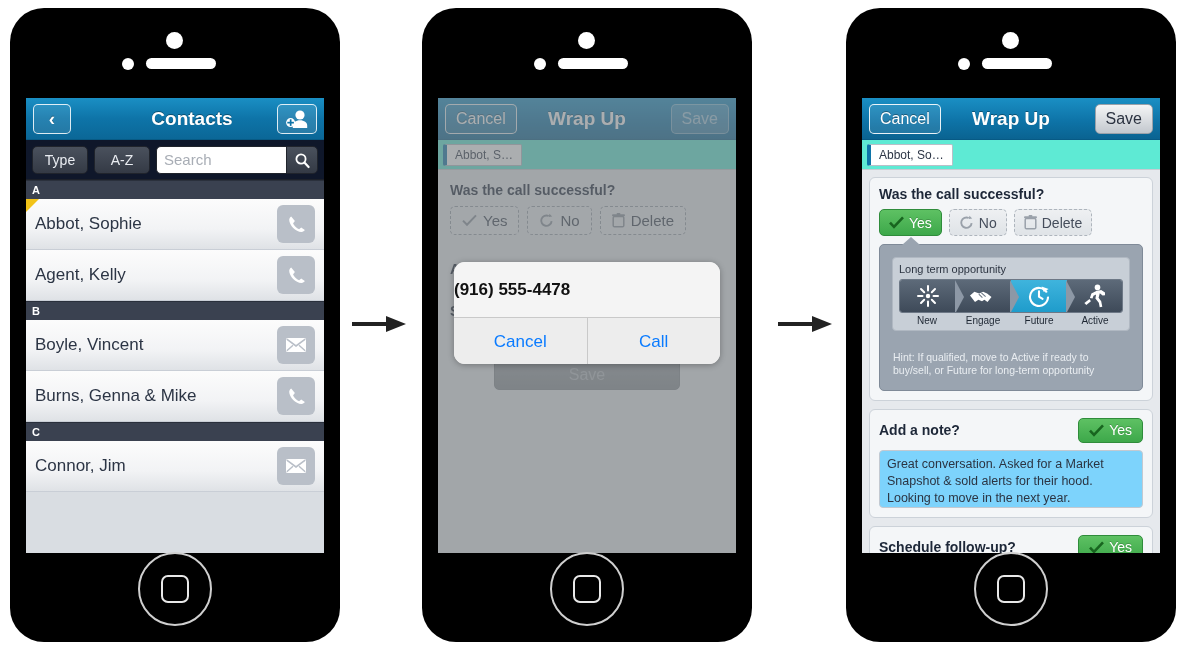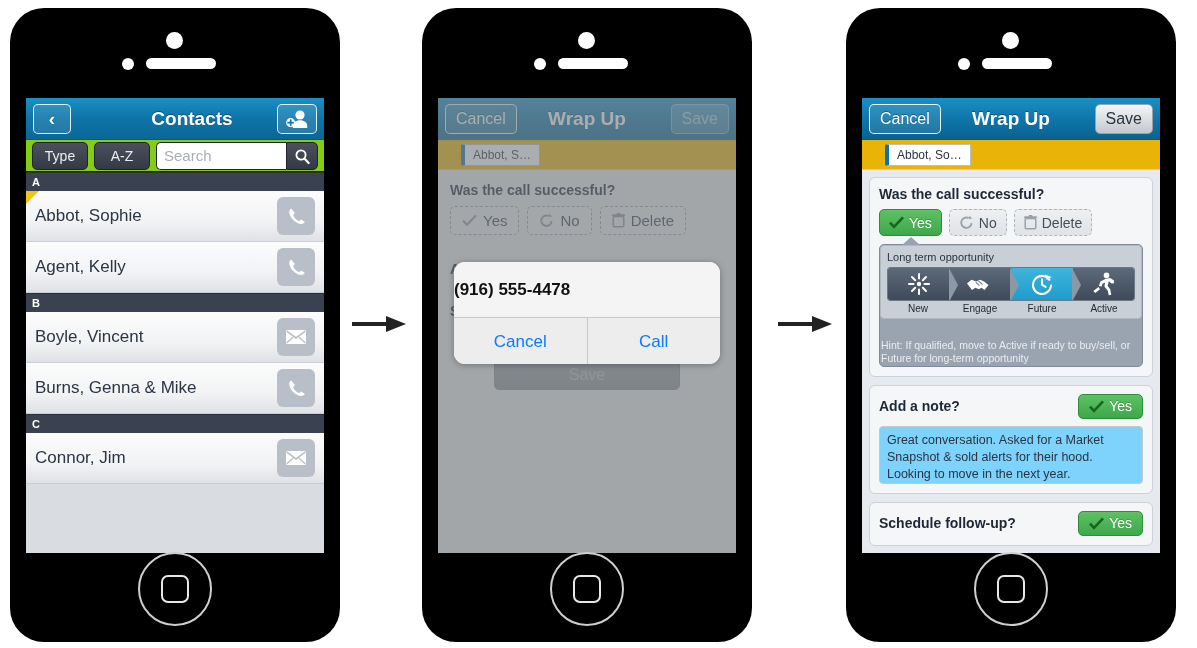--- a/index.html
+++ b/index.html
@@ -52,21 +52,21 @@
             text-shadow: 0 -1px 0 rgba(0,0,0,.35); padding-left: 34px; }
   .nav-btn { position: absolute; top: 6px; height: 30px;
              border: 1px solid rgba(255,255,255,.85); border-radius: 5px;
              color: #fff; font-size: 16px; line-height: 28px; text-align: center;
              background: rgba(255,255,255,.10);
              text-shadow: 0 -1px 0 rgba(0,0,0,.35); }
   .back-btn { left: 7px; width: 38px; font-size: 19px; font-weight: bold; }
   .addc-btn { right: 7px; width: 40px; background: rgba(255,255,255,.12); padding:0; }
   .addc-btn svg { display:block; margin: 3px auto 0; }
 
-  .filterbar { height: 32px; background: #84cc16; display: flex; align-items: center;
+  .filterbar { height: 40px; background: #0f172a; display: flex; align-items: center;
                padding: 0 6px; gap: 6px; border-bottom: 1px solid #1c2029; }
   .fbtn { height: 28px; min-width: 56px; padding: 0 11px; border-radius: 5px;
           background: linear-gradient(to bottom,#4a515d,#343a45);
           border: 1px solid #20242c; color: #e9ecf1; font-size: 14px;
           line-height: 26px; text-align: center; }
   .searchwrap { flex: 1; display: flex; height: 28px; }
   .searchbox { flex: 1; background: #fff; border-radius: 5px 0 0 5px;
                border: 1px solid #20242c; border-right: none;
                color: #a8adb5; font-size: 15px; line-height: 26px; padding-left: 7px;
                overflow:hidden; white-space:nowrap; }
@@ -101,22 +101,22 @@
              background: rgba(255,255,255,.10);
              color:#fff; font-size:16px; line-height:28px;
              text-shadow: 0 -1px 0 rgba(0,0,0,.35); }
   .save-btn { position:absolute; right:7px; top:6px; height:30px; padding:0 10px;
              border-radius:5px; font-size:16px; line-height:28px; }
   .save-btn.enabled { background: linear-gradient(to bottom,#f4f5f6,#c3c8ce);
              border:1px solid #9aa1a9; color:#2b3240; }
   .save-btn.disabled { background: rgba(255,255,255,.18);
              border:1px solid rgba(255,255,255,.35); color:rgba(255,255,255,.55); }
 
-  .crumbbar { height: 30px; background: #eab308; border-bottom:1px solid #c7ccd3;
-              display:flex; align-items:center; padding-left:23px; }
+  .crumbbar { height: 30px; background: #5eead4; border-bottom:1px solid #c7ccd3;
+              display:flex; align-items:center; padding-left:5px; }
   .crumb { height:22px; background:#fff; border:1px solid #b9bfc8; border-left:4px solid #0e74a8;
            font-size:12px; color:#2c3545; line-height:20px; padding:0 8px; border-radius:2px; }
 
   .body3 { background: #e6e9ed; height: 383px; padding: 7px 7px 0; }
   .card { background:#f4f6f8; border:1px solid #ccd2d9; border-radius:6px;
           padding: 8px 9px 9px; margin-bottom: 8px; }
   .card-hd { display:flex; align-items:center; justify-content:space-between; }
   .q { font-size:14px; font-weight:bold; color:#1d2738; }
 
   .choices { display:flex; gap:7px; margin-top:7px; position:relative; }
@@ -126,21 +126,21 @@
                 border:1px solid #2f8c3b; color:#fff; text-shadow:0 -1px 0 rgba(0,0,0,.2); }
   .choice.off { background: linear-gradient(to bottom,#eef0f2,#dfe3e7);
                 border:1px dashed #aeb5bd; color:#454d5b; }
 
   .yes-pill { height:25px; padding:0 10px; border-radius:5px;
               background: linear-gradient(to bottom,#5ec163,#3da84a);
               border:1px solid #2f8c3b; color:#fff; font-size:14px;
               display:flex; align-items:center; gap:5px; text-shadow:0 -1px 0 rgba(0,0,0,.2);}
 
   .stagebox { margin-top:8px; background:#9aa4b0; border:1px solid #7f8a98;
-              border-radius:5px; padding:0; position:relative; }
+              border-radius:5px; padding:12px; position:relative; }
   .caret { position:absolute; top:-8px; left:22px; width:0; height:0;
            border-left:9px solid transparent; border-right:9px solid transparent;
            border-bottom:8px solid #9aa4b0; }
   .stageinner { background:#c8cfd7; border:1px solid #b0b8c2; border-radius:4px; padding:5px 6px 4px; }
   .stage-label { font-size:11px; color:#2b3340; margin-bottom:4px; }
   .stage-icons { display:flex; height:34px; border-radius:3px; overflow:hidden;
                  border:1px solid #6d7886; }
   .st { flex:1; position:relative; display:flex; align-items:center; justify-content:center;
         background: linear-gradient(to bottom,#5d6a79,#3e4a59); }
   .st.active { background: linear-gradient(to bottom,#3fb4dd,#1f9ccb); }

